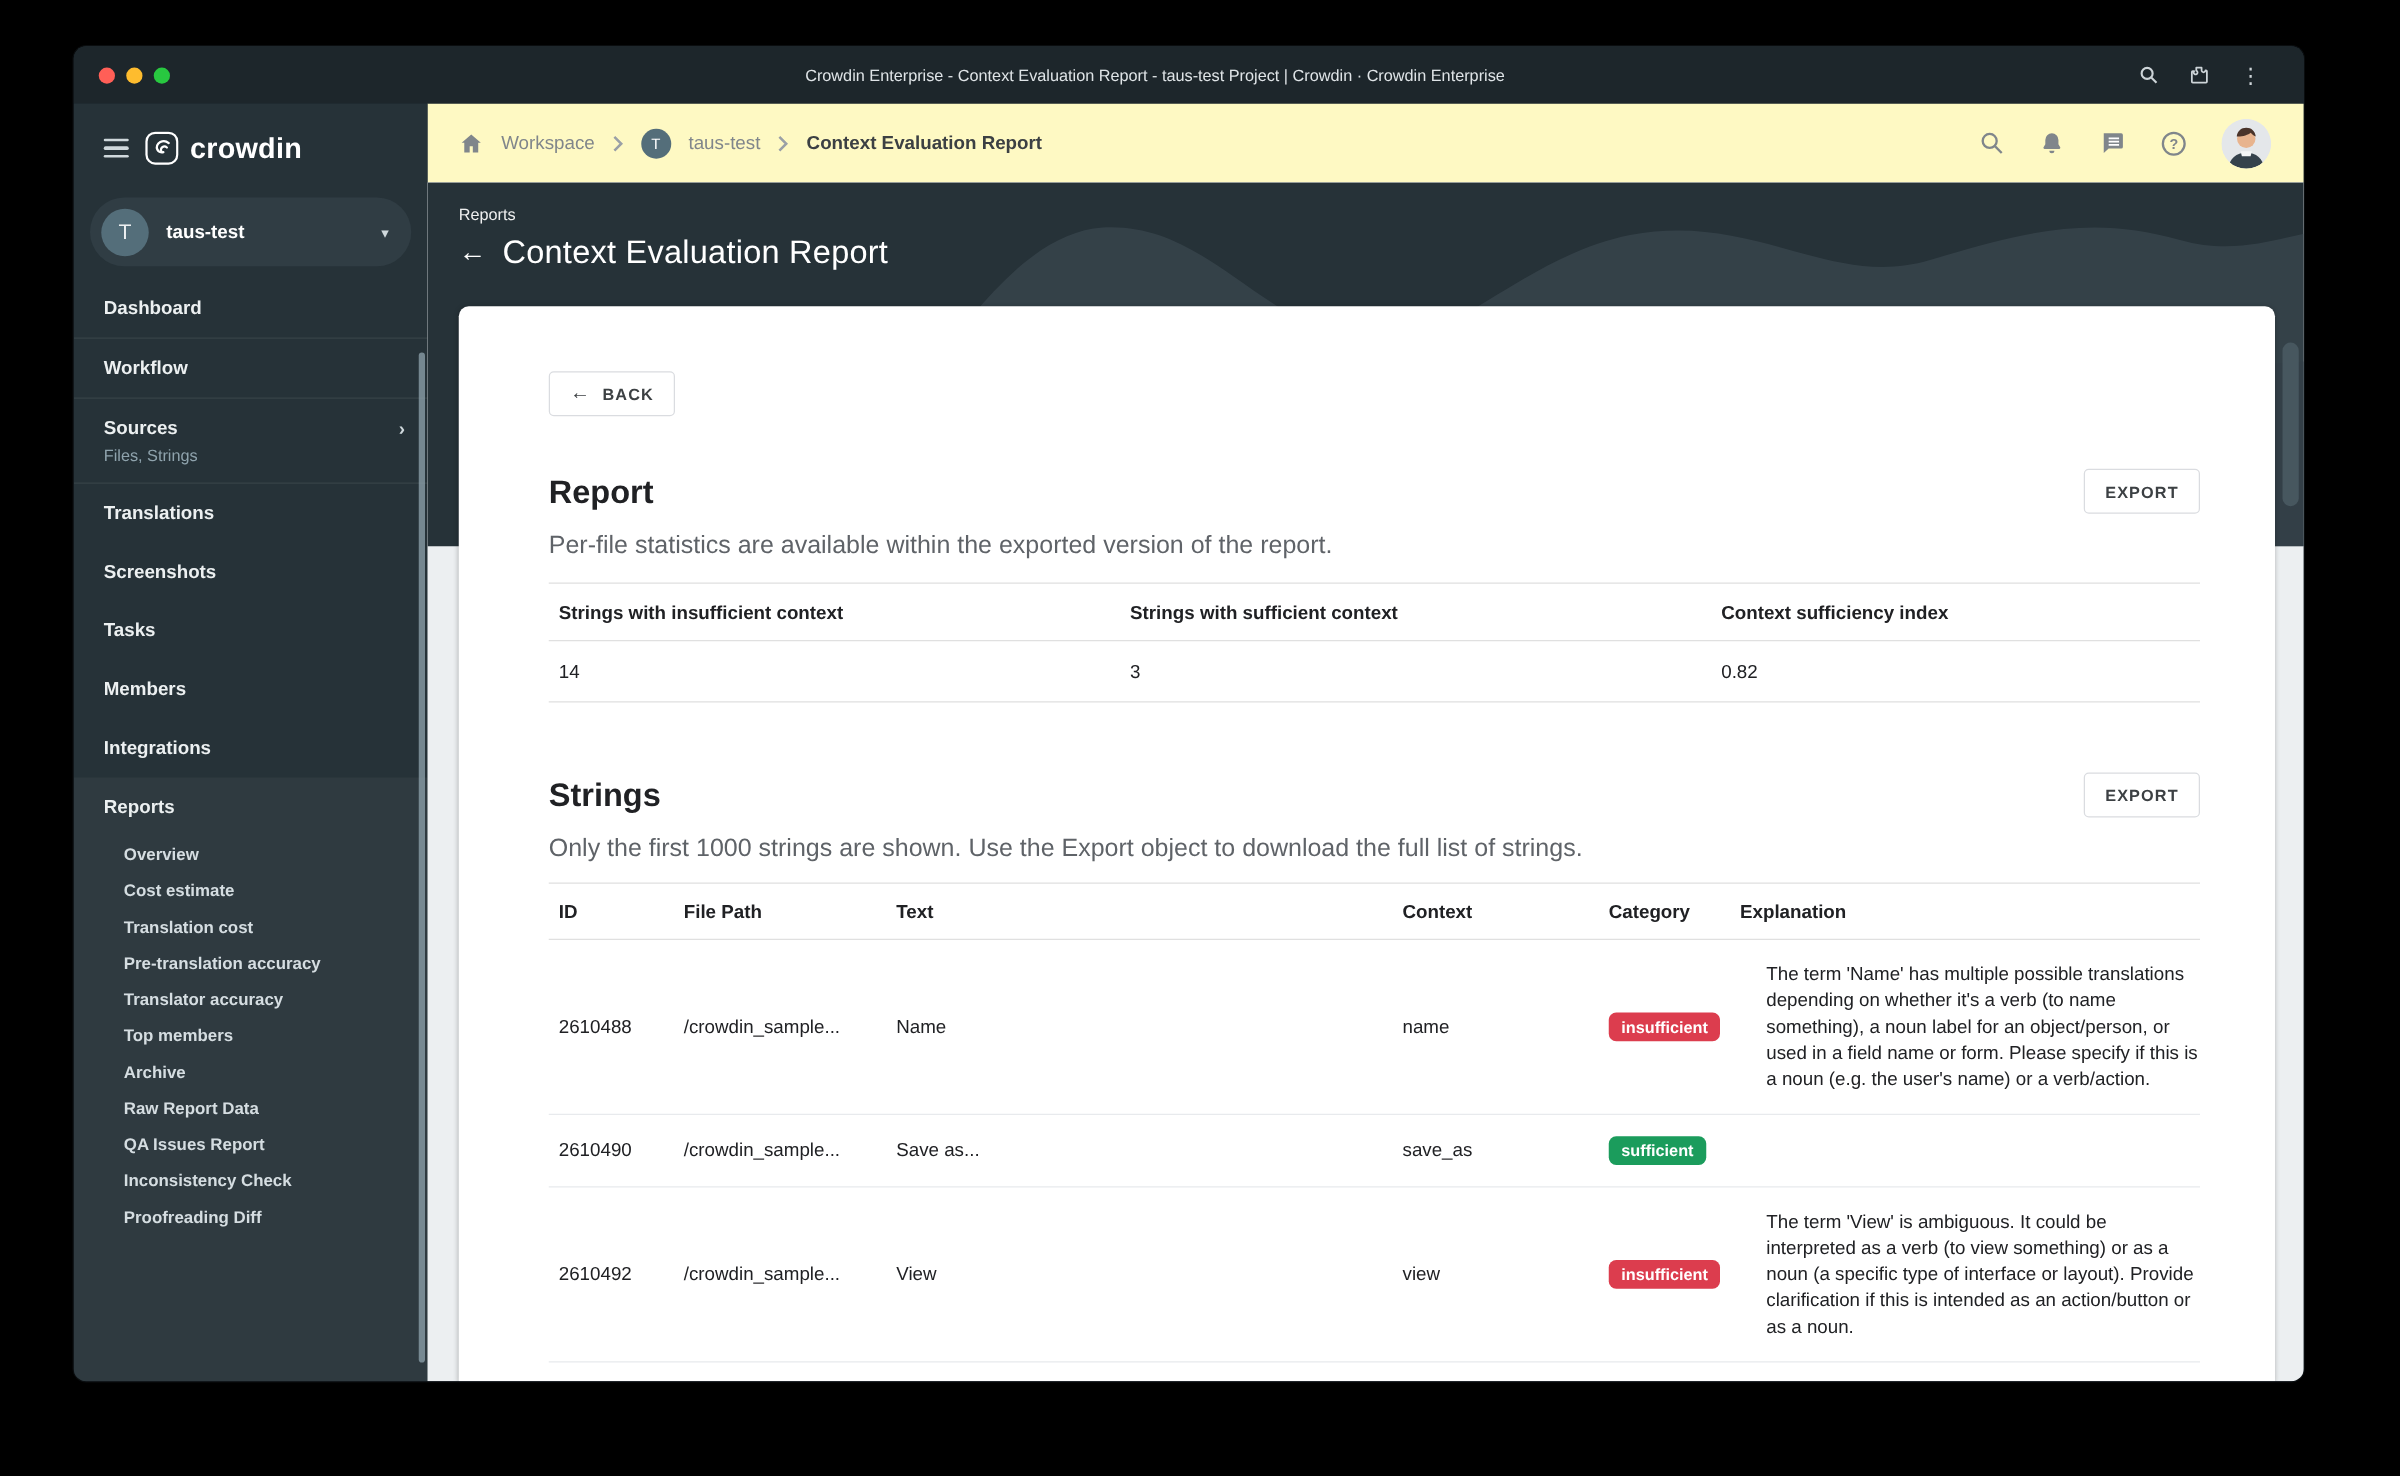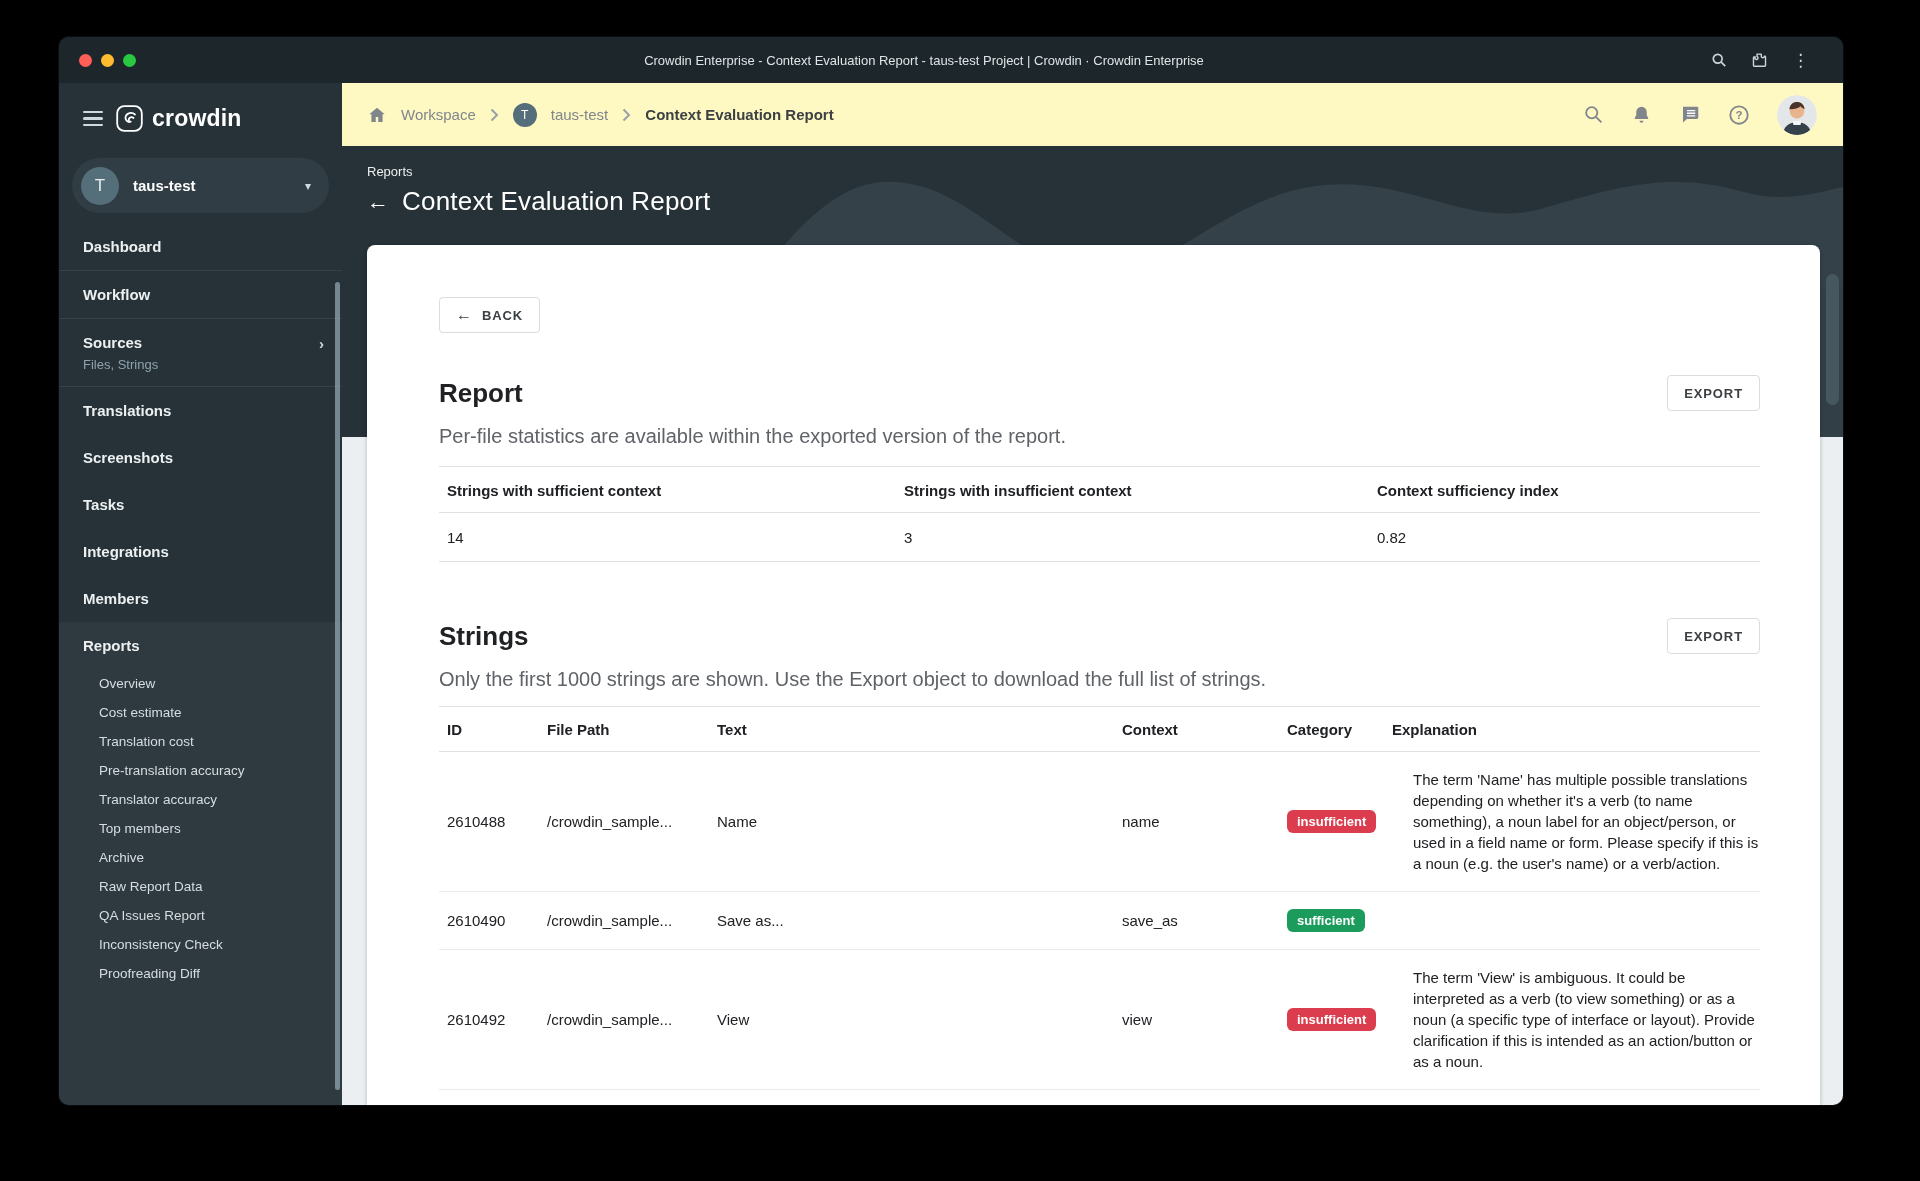--- a/index.html
+++ b/index.html
@@ -28,21 +28,21 @@
   .pavatar{width:38px;height:38px;border-radius:50%;background:#546e7a;color:#eceff1;font-size:17px;
     display:flex;align-items:center;justify-content:center;flex-shrink:0;}
   .pname{color:#fff;font-size:15px;font-weight:700;flex:1;}
   .caret{color:#cfd8dc;font-size:12px;}
   nav{display:block;}
   .nav-item{padding:15px 24px;color:#ecf0f1;font-size:15px;font-weight:600;cursor:pointer;position:relative;}
   .nav-item .chev{position:absolute;right:18px;top:16px;color:#cfd8dc;}
   .nav-sub-label{padding:0 24px 14px 24px;margin-top:-9px;color:#8fa3ad;font-size:13px;font-weight:400;}
   .divider{height:1px;background:rgba(255,255,255,.08);}
   .reports-group{flex:1;background:rgba(255,255,255,.045);padding-bottom:10px;}
-  .rep-item{padding:7px 24px 7px 40px;color:#d5dde1;font-size:13.5px;font-weight:400;cursor:pointer;}
+  .rep-item{padding:7px 24px 7px 40px;color:#d5dde1;font-size:13.5px;font-weight:700;cursor:pointer;}
   .sb-scrollbar{position:absolute;right:2px;top:199px;width:5px;height:808px;border-radius:3px;background:rgba(144,164,174,.75);}
   
   .main{flex:1;display:flex;flex-direction:column;min-width:0;}
   .app-header{height:63px;background:#fef9c3;display:flex;align-items:center;padding:0 26px 0 25px;flex-shrink:0;}
   .breadcrumb{display:flex;align-items:center;gap:14px;color:#80868b;font-size:15px;}
   .crumb{cursor:pointer;}
   .crumb-avatar{width:24px;height:24px;border-radius:50%;background:#546e7a;color:#fff;font-size:12px;
     display:inline-flex;align-items:center;justify-content:center;}
   .crumb-current{color:#3c4043;font-weight:600;}
   .hdr-icons{margin-left:auto;display:flex;align-items:center;gap:27px;color:#80868b;}
@@ -157,25 +157,25 @@
   </div>
           <div class="nav-item">
     <span>Screenshots</span>
     
   </div>
           <div class="nav-item">
     <span>Tasks</span>
     
   </div>
           <div class="nav-item">
+    <span>Members</span>
+    
+  </div>
+          <div class="nav-item">
     <span>Integrations</span>
-    
-  </div>
-          <div class="nav-item">
-    <span>Members</span>
     
   </div>
         </nav>
       <div class="reports-group">
         <div class="nav-item">
           <span>Reports</span>
         </div>
         <div id="nav-reports">
             <div class="rep-item">Overview</div>
             <div class="rep-item">Cost estimate</div>
@@ -276,22 +276,22 @@
           <div class="section-head">
             <h2>Report</h2>
             <button class="btn">
               <span>EXPORT</span>
             </button>
           </div>
           <p class="sub">Per-file statistics are available within the exported version of the report.</p>
 
           <div class="stats" id="stats-table">
               <div class="s-row s-head">
+                <div class="s-cell">Strings with insufficient context</div>
                 <div class="s-cell">Strings with sufficient context</div>
-                <div class="s-cell">Strings with insufficient context</div>
                 <div class="s-cell">Context sufficiency index</div>
               </div>
               <div class="s-row s-vals">
                 <div class="s-cell">14</div>
                 <div class="s-cell">3</div>
                 <div class="s-cell">0.82</div>
               </div>
             </div>
 
           <div class="section-head strings">

